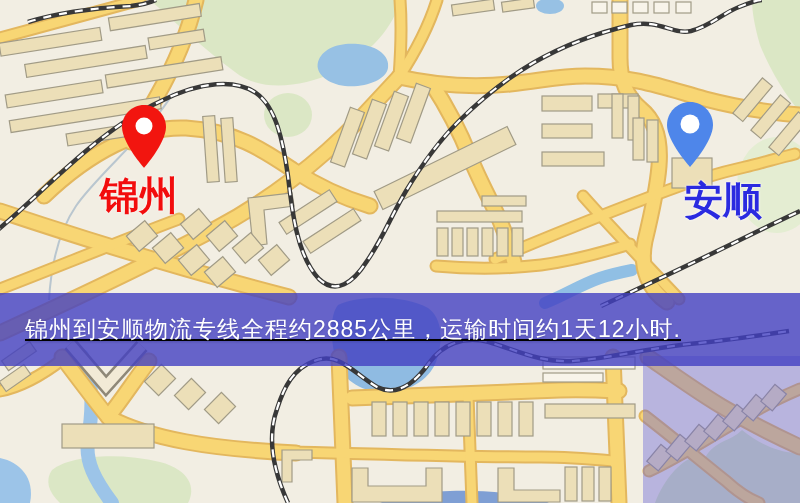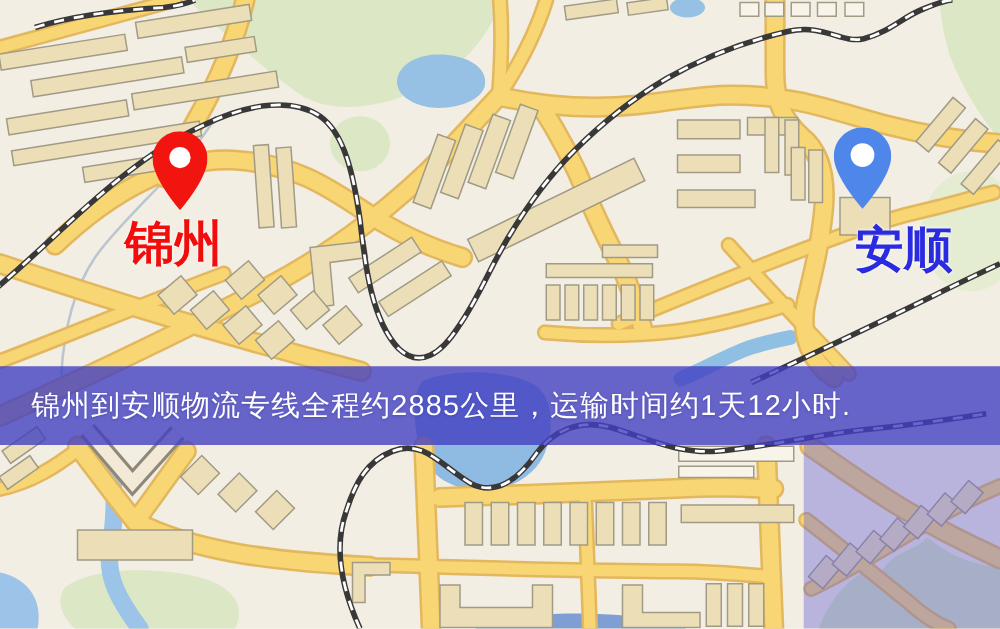--- a/index.html
+++ b/index.html
@@ -3,22 +3,22 @@
 <meta charset="utf-8">
 <style>
   html,body{margin:0;padding:0;background:#ffffff;}
   #stage{position:relative;width:800px;height:503px;overflow:hidden;
          font-family:"Liberation Sans",sans-serif;background:#f2eee3;}
   #map-svg{position:absolute;left:0;top:0;width:800px;height:503px;display:block;}
   
   #tint-overlay{position:absolute;left:643px;top:356px;width:157px;height:147px;
                 background:rgba(104,100,214,0.42);pointer-events:none;}
   
-  #route-banner{position:absolute;left:0;top:293px;width:800px;height:63px;
-                background:rgba(66,64,194,0.80);display:flex;align-items:center;}
+  #route-banner{position:absolute;left:0;top:293px;width:800px;height:73px;
+                background:rgba(66,64,194,0.80);display:flex;align-items:center;text-decoration:underline;}
   #route-banner .banner-text{color:#ffffff;font-size:23px;letter-spacing:1px;
                 padding-left:25px;white-space:nowrap;
                 text-shadow:0 1px 2px rgba(40,40,120,0.35);}
   
   .pin{position:absolute;}
   #origin-pin{left:122px;top:105px;width:44px;height:64px;}
   #destination-pin{left:667px;top:102px;width:46px;height:66px;}
   
   .city-label{position:absolute;transform:translateX(-50%);font-weight:700;
               font-size:39px;line-height:1;white-space:nowrap;

